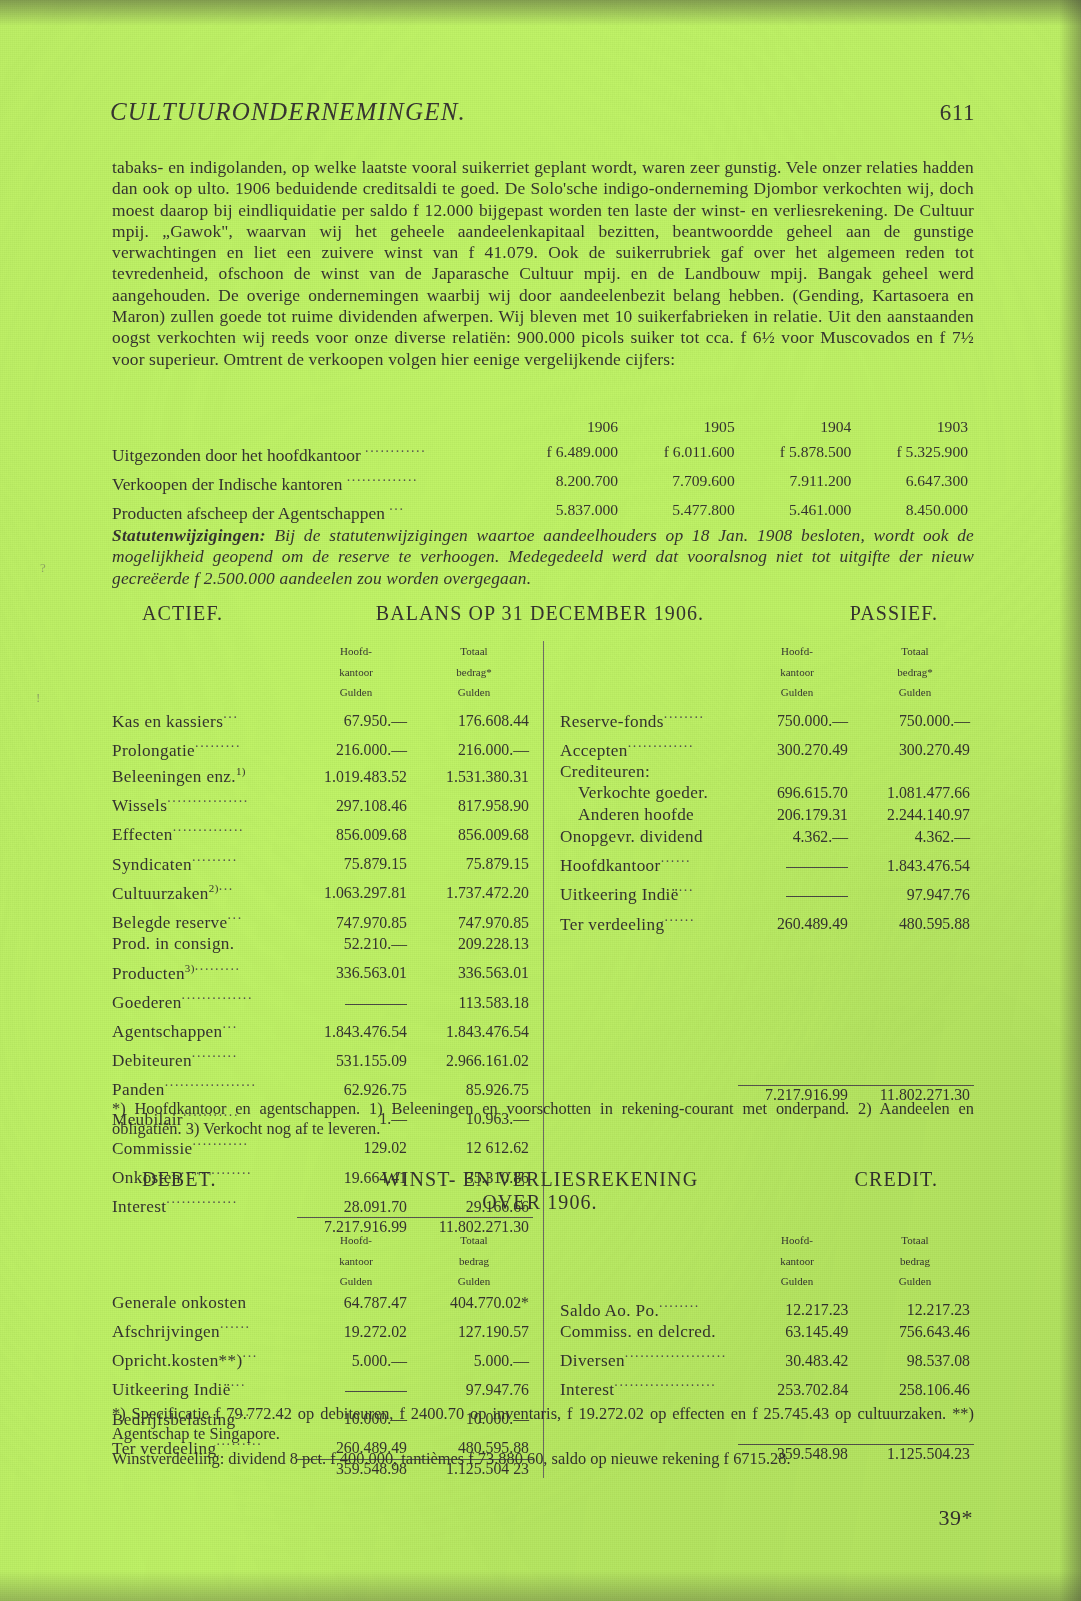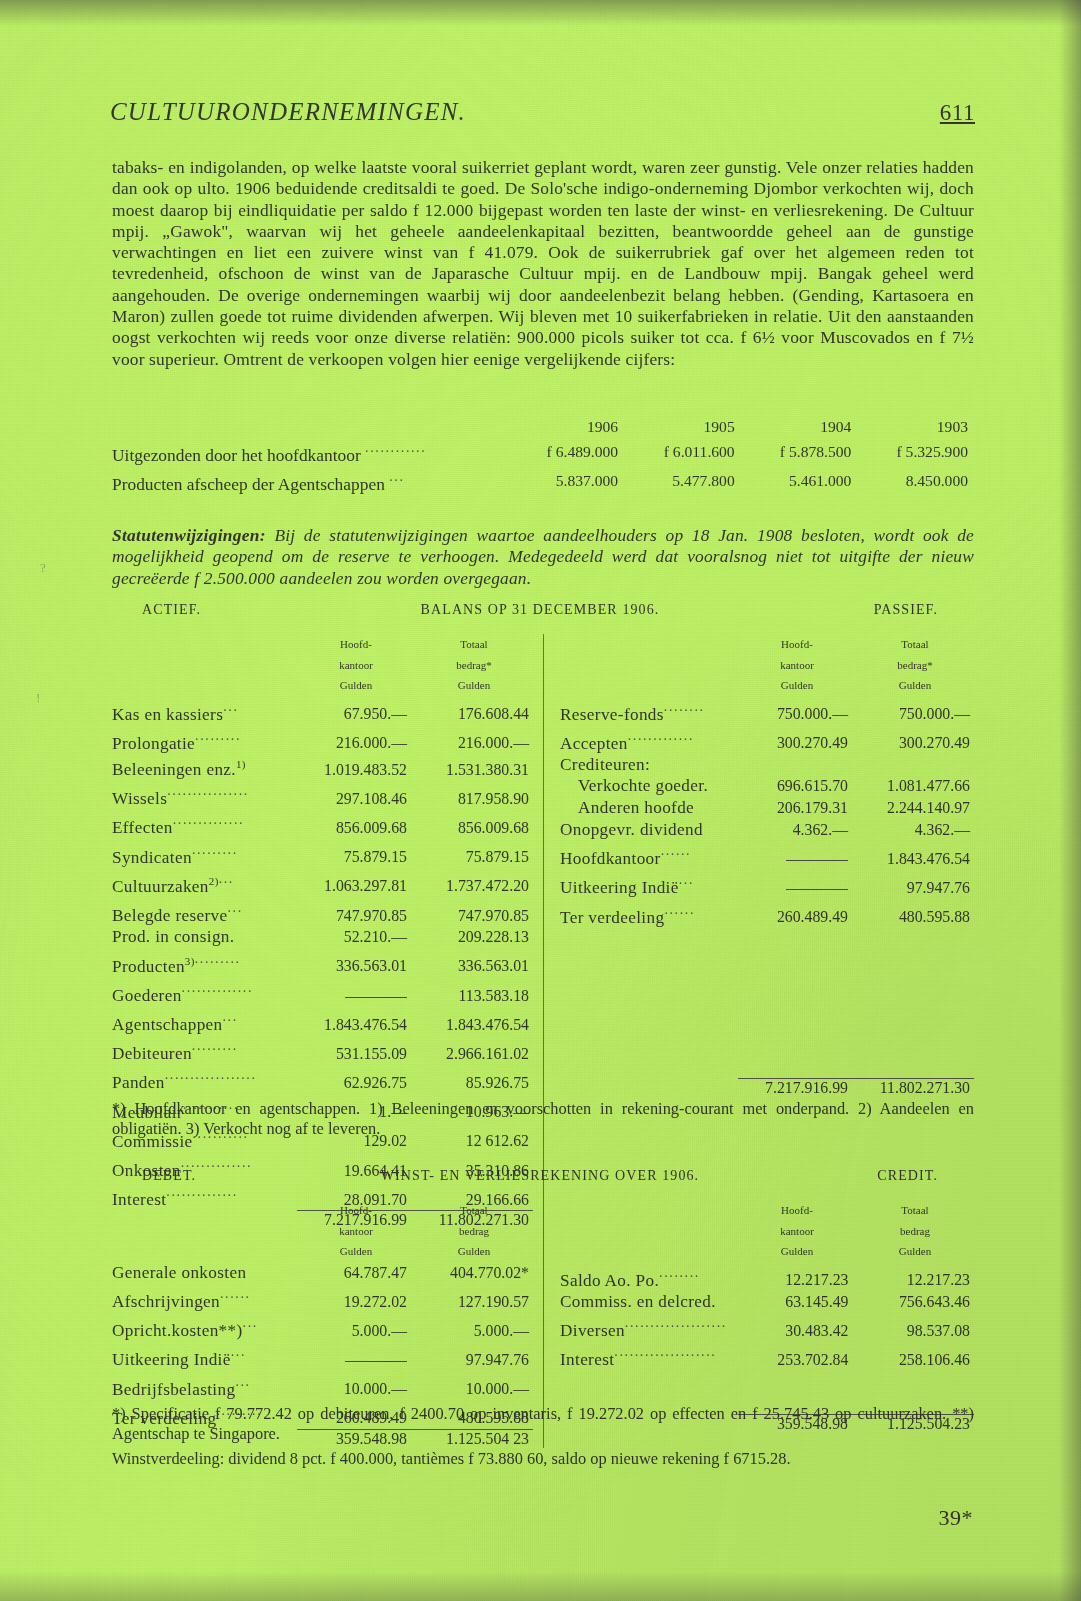--- a/index.html
+++ b/index.html
@@ -80,21 +80,20 @@
     font-family: "Liberation Serif", serif;
     font-style: italic;
     font-size: 25px;
     letter-spacing: 1.2px;
     color: #35332f;
   }
   .runhead .folio {
     font-size: 23px;
     color: #35332f;
     letter-spacing: 0.5px;
-    text-decoration: underline;
   }
 
   
   .body-block {
     position: absolute;
     left: 112px;
     width: 862px;
     font-size: 17.4px;
     line-height: 21.3px;
     text-align: justify;
@@ -153,21 +152,21 @@
     font-size: 14px;
     vertical-align: 2px;
     color: #55524c;
   }
 
   
   .acct { position: absolute; left: 112px; width: 862px; }
   .acct .caption-row {
     display: flex;
     align-items: flex-start;
-    font-size: 14px;
+    font-size: 20px;
     letter-spacing: 1.1px;
     color: #33312d;
   }
   .acct .cap-left  { width: 215px; text-align: left;  padding-left: 30px; }
   .acct .cap-mid   { flex: 1;      text-align: center; }
   .acct .cap-right { width: 215px; text-align: right; padding-right: 36px;}
 
   .ledger {
     display: flex;
     margin-top: 16px;
@@ -289,20 +288,30 @@
             <span>Uitgezonden door het hoofdkantoor</span>
             <span class="dots">............</span>
           </td>
           <td class="num">f 6.489.000</td>
           <td class="num">f 6.011.600</td>
           <td class="num">f 5.878.500</td>
           <td class="num">f 5.325.900</td>
         </tr>
         <tr>
           <td class="lbl">
+            <span>Verkoopen der Indische kantoren</span>
+            <span class="dots">..............</span>
+          </td>
+          <td class="num">8.200.700</td>
+          <td class="num">7.709.600</td>
+          <td class="num">7.911.200</td>
+          <td class="num">6.647.300</td>
+        </tr>
+        <tr>
+          <td class="lbl">
             <span>Producten afscheep der Agentschappen</span>
             <span class="dots">...</span>
           </td>
           <td class="num">5.837.000</td>
           <td class="num">5.477.800</td>
           <td class="num">5.461.000</td>
           <td class="num">8.450.000</td>
         </tr>
       </tbody>
         </table>

